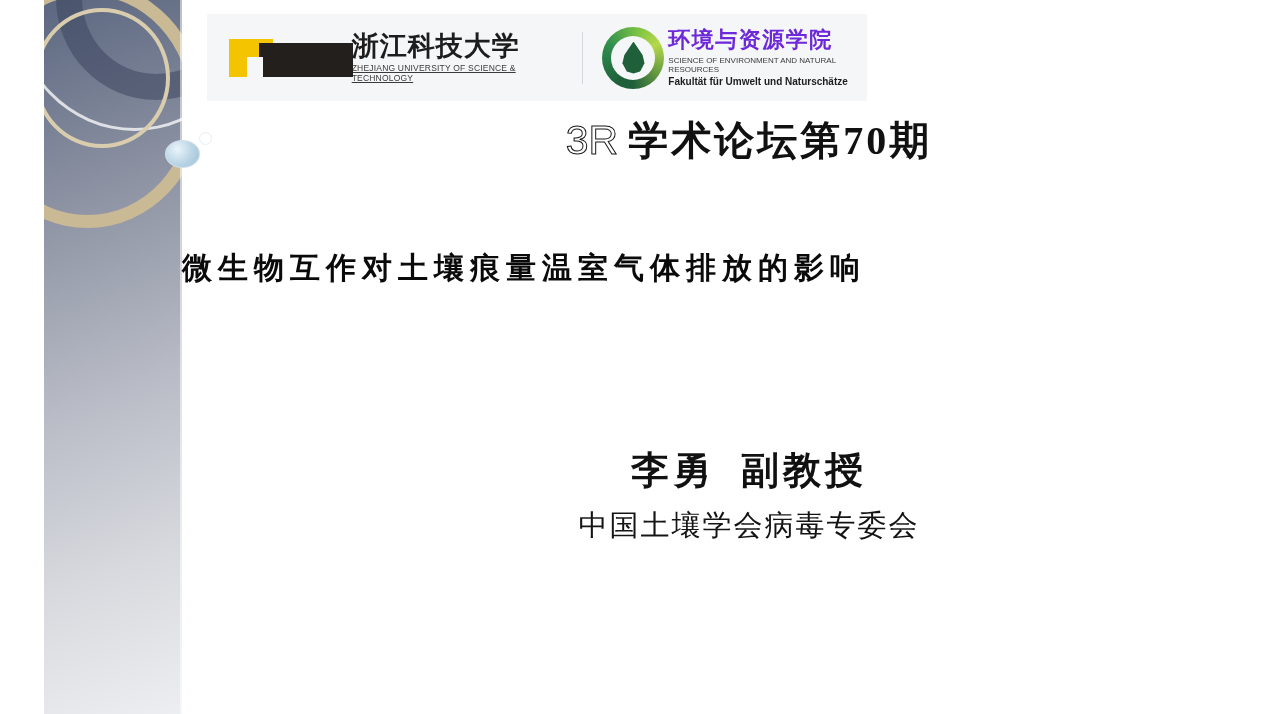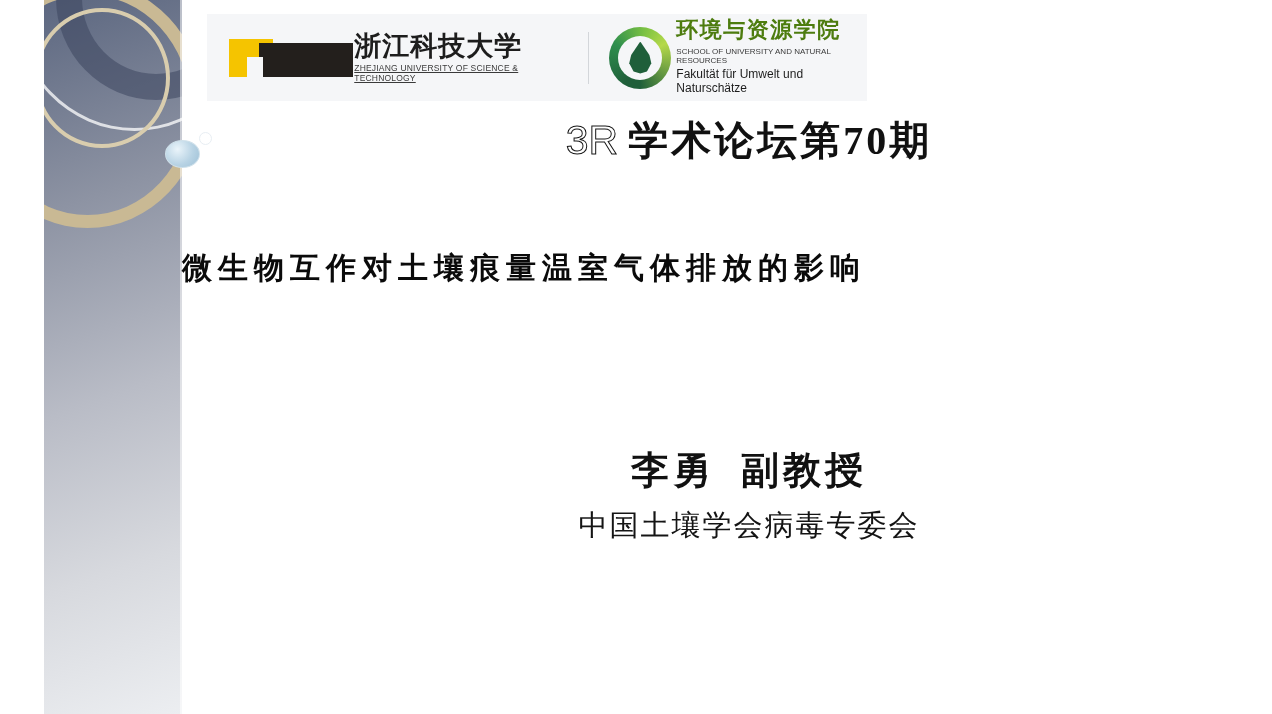--- a/index.html
+++ b/index.html
@@ -203,38 +203,38 @@
     border-radius: 50% 50% 50% 50% / 60% 60% 40% 40%;
     transform: rotate(0deg);
     clip-path: polygon(50% 0%, 88% 42%, 96% 68%, 78% 94%, 50% 100%, 22% 94%, 4% 68%, 12% 42%);
   }
   .senr-text {
     display: flex;
     flex-direction: column;
     justify-content: center;
   }
   .senr-cn {
-    font-family: Liberation Mono, monospace;
+    font-family: Liberation Sans, sans-serif;
     font-weight: bold;
     font-size: 22px;
-    color: #4d7c0f;
+    color: #6d28d9;
     letter-spacing: 1.5px;
     line-height: 1.1;
   }
   .senr-en1 {
     font-family: "Liberation Sans", sans-serif;
     font-size: 8px;
     color: #3a3a3a;
     margin-top: 3px;
   }
   .senr-en2 {
     font-family: "Liberation Sans", sans-serif;
-    font-size: 12px;
+    font-size: 10px;
     color: #1d1d1d;
-    font-weight: normal;
+    font-weight: bold;
     margin-top: 2px;
   }
 
   
   .content {
     position: absolute;
     left: 138px;
     top: 0;
     width: 1134px;
     height: 714px;
@@ -348,21 +348,21 @@
     <div class="logo-divider"></div>
 
     <div class="logo-right">
       <div class="senr-mark">
         <div class="senr-ring"></div>
         <div class="senr-inner"></div>
         <div class="senr-drop"></div>
       </div>
       <div class="senr-text">
         <div class="senr-cn">环境与资源学院</div>
-        <div class="senr-en1">SCHOOL OF UNIVERSITY AND NATURAL RESOURCES</div>
+        <div class="senr-en1">SCIENCE OF ENVIRONMENT AND NATURAL RESOURCES</div>
         <div class="senr-en2">Fakultät für Umwelt und Naturschätze</div>
       </div>
     </div>
 
   </div>
 
   <div class="content">
 
     <div class="forum-line">
       <span class="forum-3r">3R</span><span>学术论坛第</span><span>70</span><span>期</span>

